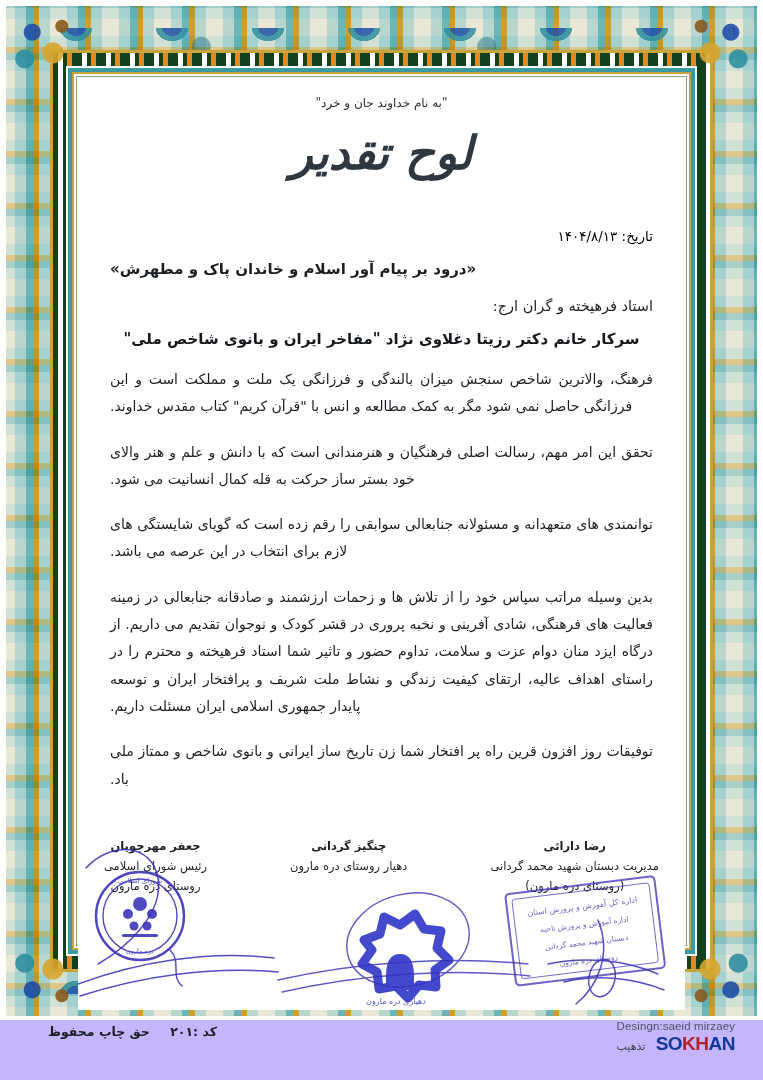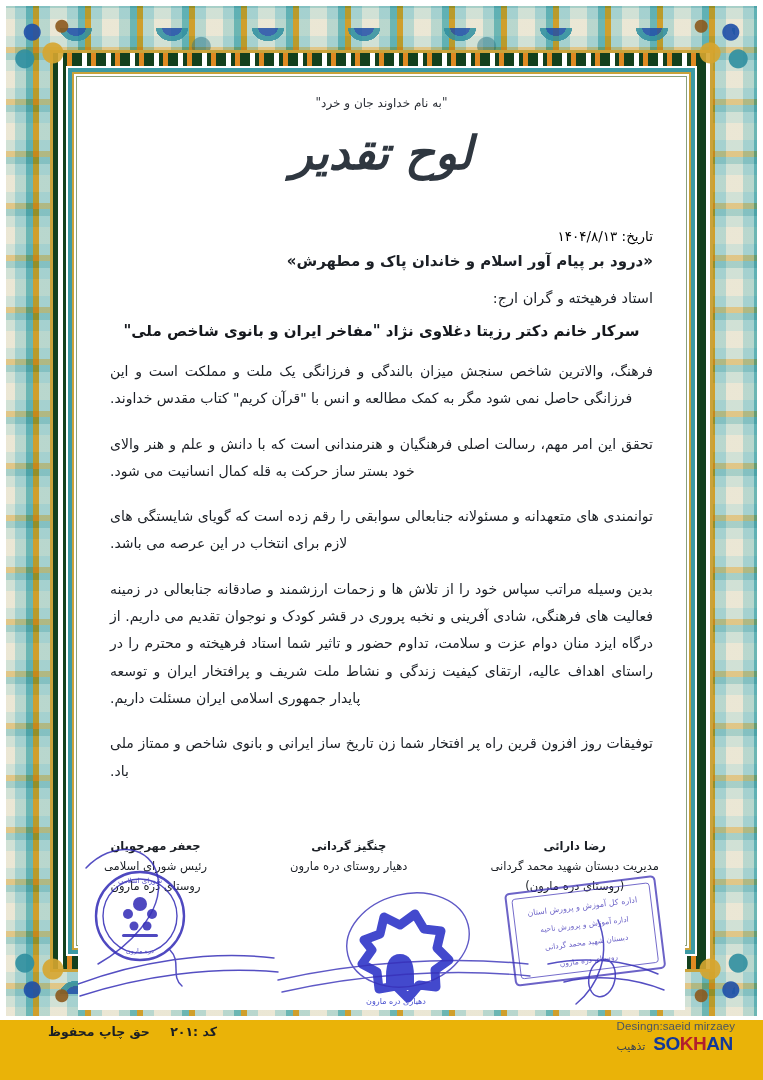--- a/index.html
+++ b/index.html
@@ -185,22 +185,22 @@
 
   .date-row {
     margin-top: 52px;
     text-align: right;
     font-size: 13.5px;
     color: #000000;
     padding-left: 270px;
   }
 
   .salutation {
-    margin-top: 8px;
-    text-align: right;
+    margin-top: 16px;
+    text-align: left;
     font-size: 15px;
     font-weight: 600;
     color: #1b1f25;
   }
 
   .addressee-title {
     margin-top: 20px;
     text-align: right;
     font-size: 14.5px;
     color: #1b1f25;
@@ -254,21 +254,21 @@
     pointer-events: none;
     z-index: 4;
   }
 
   
   .footer {
     position: absolute;
     left: 0; right: 0;
     top: 1020px;
     height: 60px;
-    background: #eab308;
+    background: #c4b5fd;
     text-decoration: underline;
   }
   .footer-left {
     position: absolute;
     left: 48px;
     top: 4px;
     font-size: 12.5px;
     font-weight: 700;
     color: #1b1f25;
     direction: rtl;
@@ -284,21 +284,21 @@
   .footer-right .design {
     font-family: "Liberation Sans", sans-serif;
     font-size: 11.5px;
     color: #4c5560;
     letter-spacing: .1px;
   }
   .footer-right .brandrow {
     display: flex;
     align-items: baseline;
     gap: 8px;
-    justify-content: flex-start;
+    justify-content: space-between;
     margin-top: 1px;
   }
   .footer-right .brand {
     font-family: "Liberation Sans", sans-serif;
     font-size: 19px;
     font-weight: 700;
     color: #12389b;
     letter-spacing: -.5px;
   }
   .footer-right .brand .k { color: #b21f2d; }

